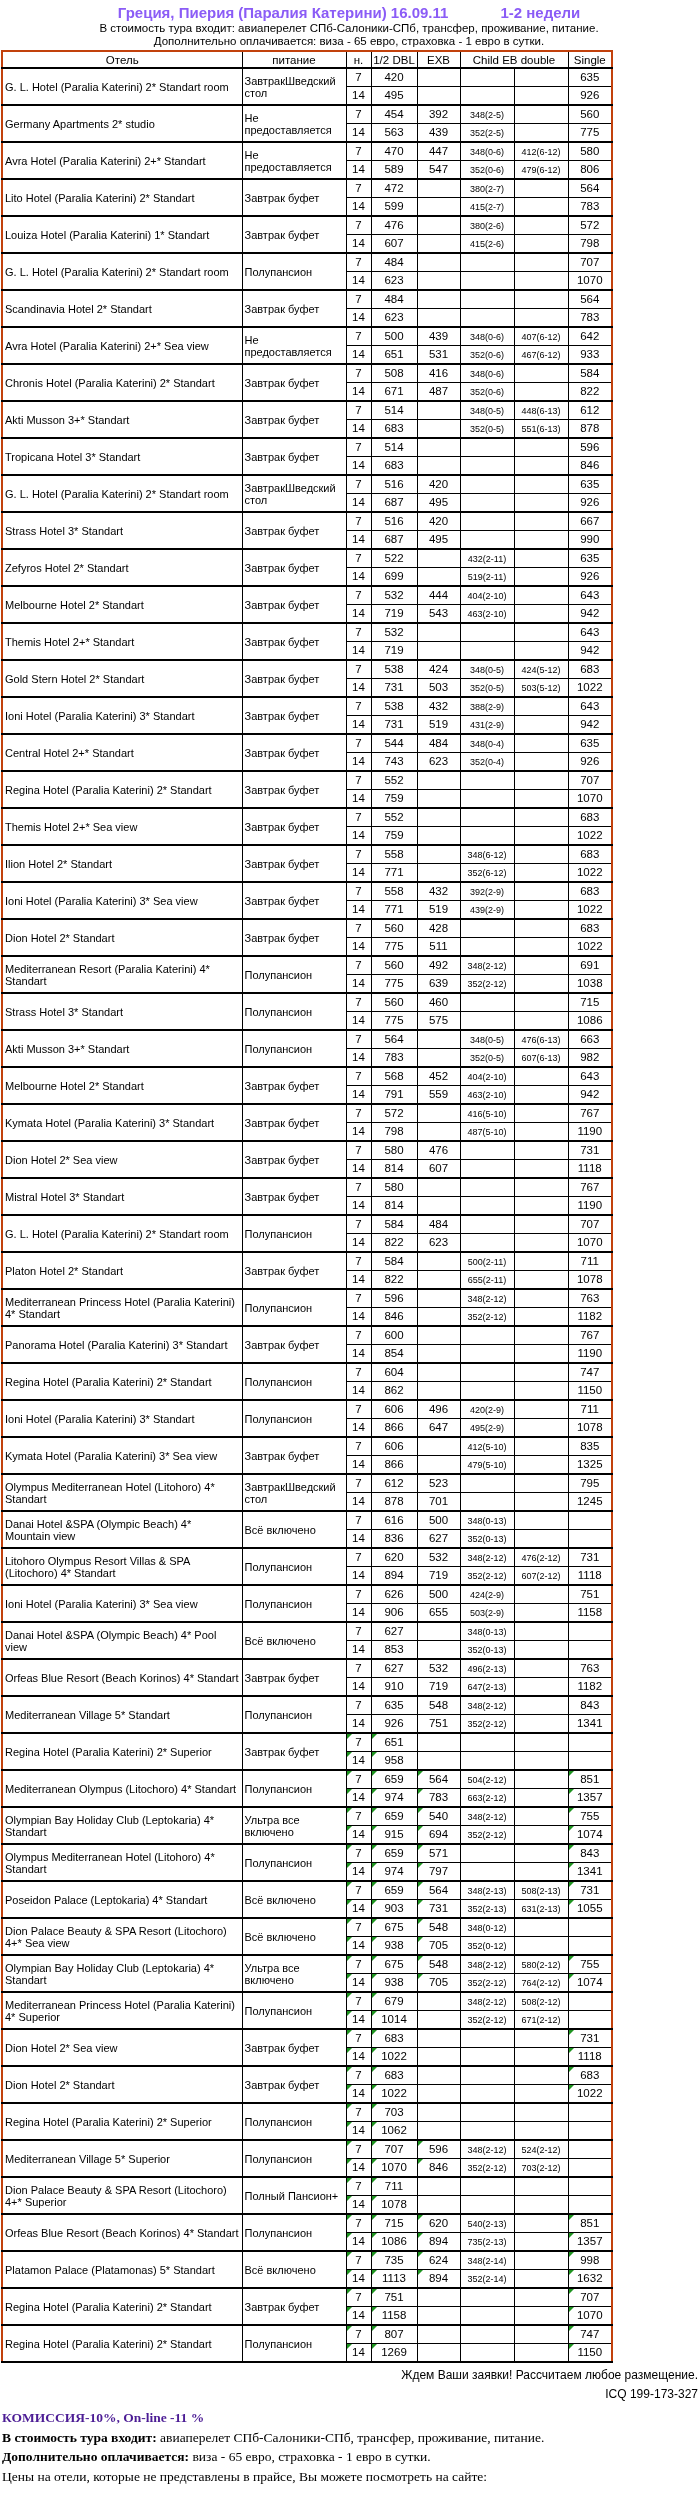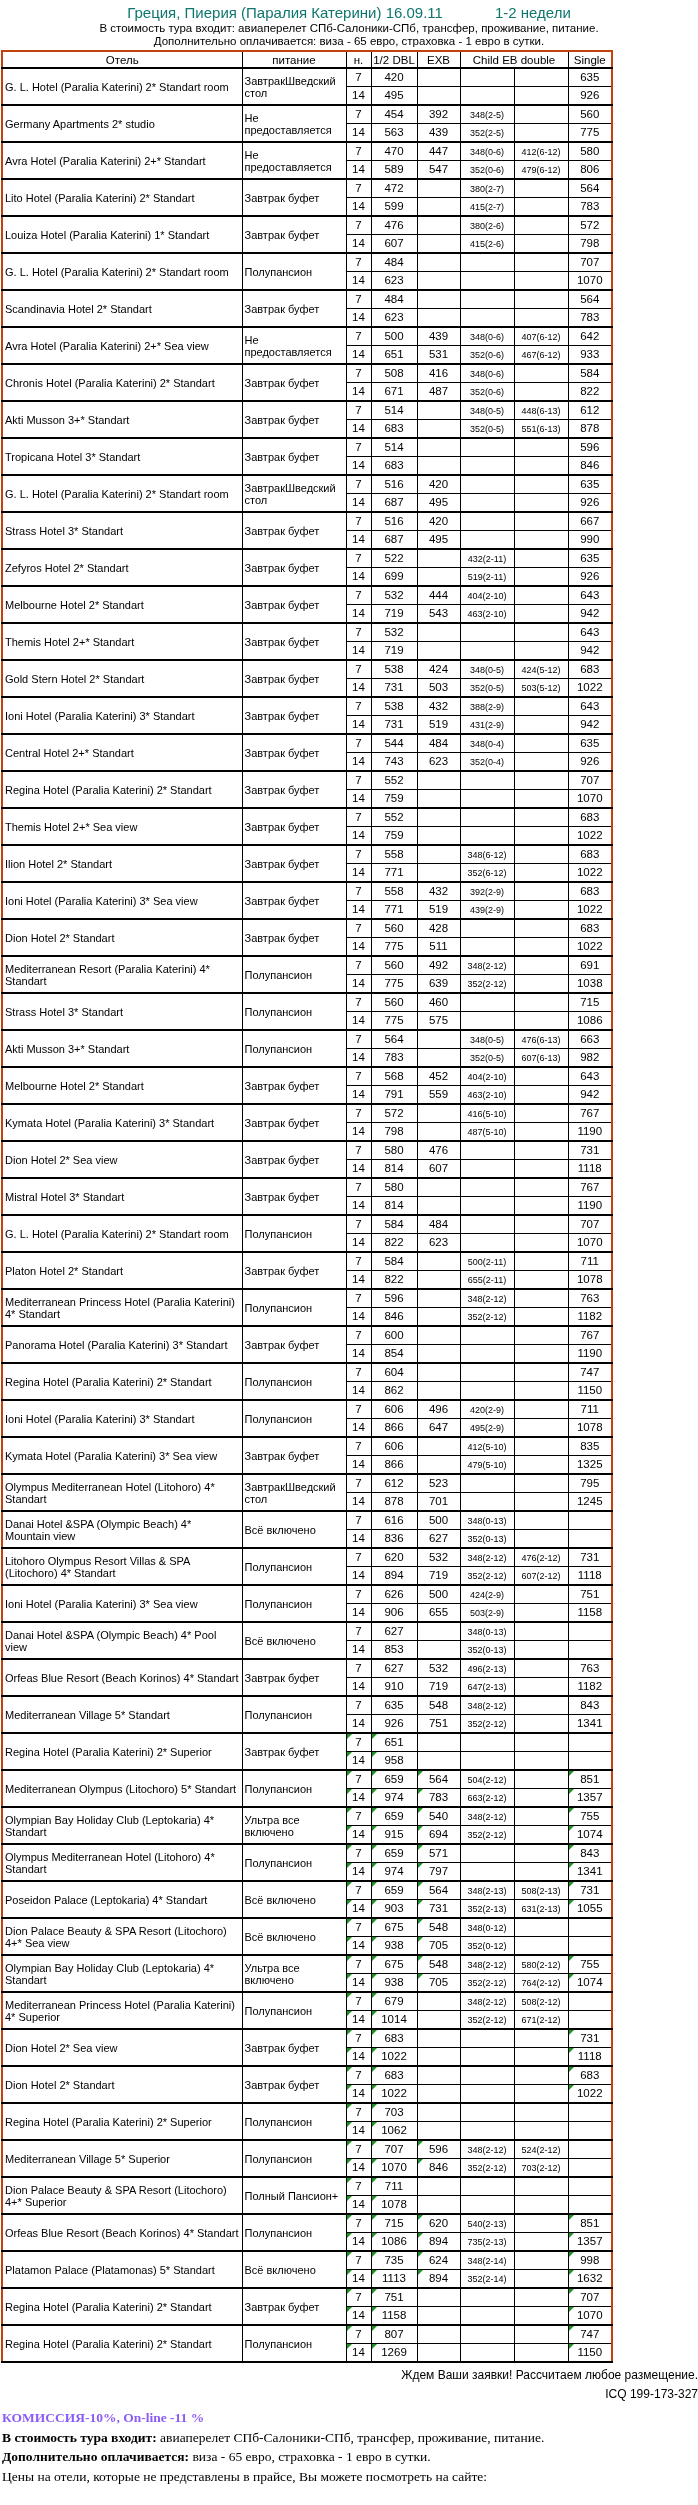--- a/index.html
+++ b/index.html
@@ -1,33 +1,33 @@
 <!DOCTYPE html>
 <html><head>
 <meta charset="utf-8">
 <style>
   html,body{margin:0;padding:0;background:#fff;}
   body{width:698px;font-family:"Liberation Sans",sans-serif;color:#000;}
   .head{text-align:center;padding-top:3px;}
-  .title{font-size:15px;font-weight:normal;color:#0f766e;line-height:19px;}
+  .title{font-size:15px;font-weight:bold;color:#8b5cf6;line-height:19px;}
   .title .dur{margin-left:52px;}
   .sub{font-size:11.5px;line-height:13px;}
   table{border-collapse:collapse;table-layout:fixed;width:612px;margin:2px 0 0 1px;border:2px solid #c2410c;}
   th,td{border:1px solid #000;padding:0;overflow:hidden;vertical-align:middle;}
   thead tr{border-bottom:2px solid #000;}
   tbody{border-top:2px solid #000;border-bottom:2px solid #000;}
   th{font-size:11.5px;font-weight:normal;height:15px;}
   td.hotel,td.meal{font-size:11px;text-align:left;padding:1px 2px;line-height:12px;word-wrap:break-word;}
   td.num{font-size:11.5px;text-align:center;height:17px;line-height:13px;}
   td.child{font-size:9px;text-align:center;height:17px;}
   td.mk{position:relative;}
   .tri{position:absolute;top:0;left:0;width:0;height:0;border-top:5px solid #1e9420;border-right:5px solid transparent;}
   .center-lines{text-align:right;font-size:12px;line-height:19px;margin-top:3px;}
   .notes{font-family:"Liberation Serif",serif;font-size:13.5px;line-height:19.5px;margin:4px 0 4px 2px;}
-  .commission{color:#8b5cf6;font-weight:bold;}
+  .commission{color:#4c1d95;font-weight:bold;}
   .blab{font-weight:bold;}
 </style>
 </head>
 <body>
 
 <div class="head">
   <div class="title"><span>Греция, Пиерия (Паралия Катерини) 16.09.11</span><span class="dur">1-2 недели</span></div>
   <div class="sub">В стоимость тура входит: авиаперелет СПб-Салоники-СПб, трансфер, проживание, питание.</div>
   <div class="sub">Дополнительно оплачивается: виза - 65 евро, страховка - 1 евро в сутки.</div>
 </div>
@@ -969,21 +969,21 @@
         <td class="num mk">14<span class="tri"></span></td>
         <td class="num mk">958<span class="tri"></span></td>
         <td class="num"></td>
         <td class="child"></td>
         <td class="child"></td>
         <td class="num"></td>
       </tr>
     </tbody>
     <tbody>
       <tr>
-        <td class="hotel" rowspan="2">Mediterranean Olympus (Litochoro) 5* Standart</td>
+        <td class="hotel" rowspan="2">Mediterranean Olympus (Litochoro) 4* Standart</td>
         <td class="meal" rowspan="2">Полупансион</td>
         <td class="num mk">7<span class="tri"></span></td>
         <td class="num mk">659<span class="tri"></span></td>
         <td class="num mk">564<span class="tri"></span></td>
         <td class="child">504(2-12)</td>
         <td class="child"></td>
         <td class="num mk">851<span class="tri"></span></td>
       </tr>
       <tr>
         <td class="num mk">14<span class="tri"></span></td>

